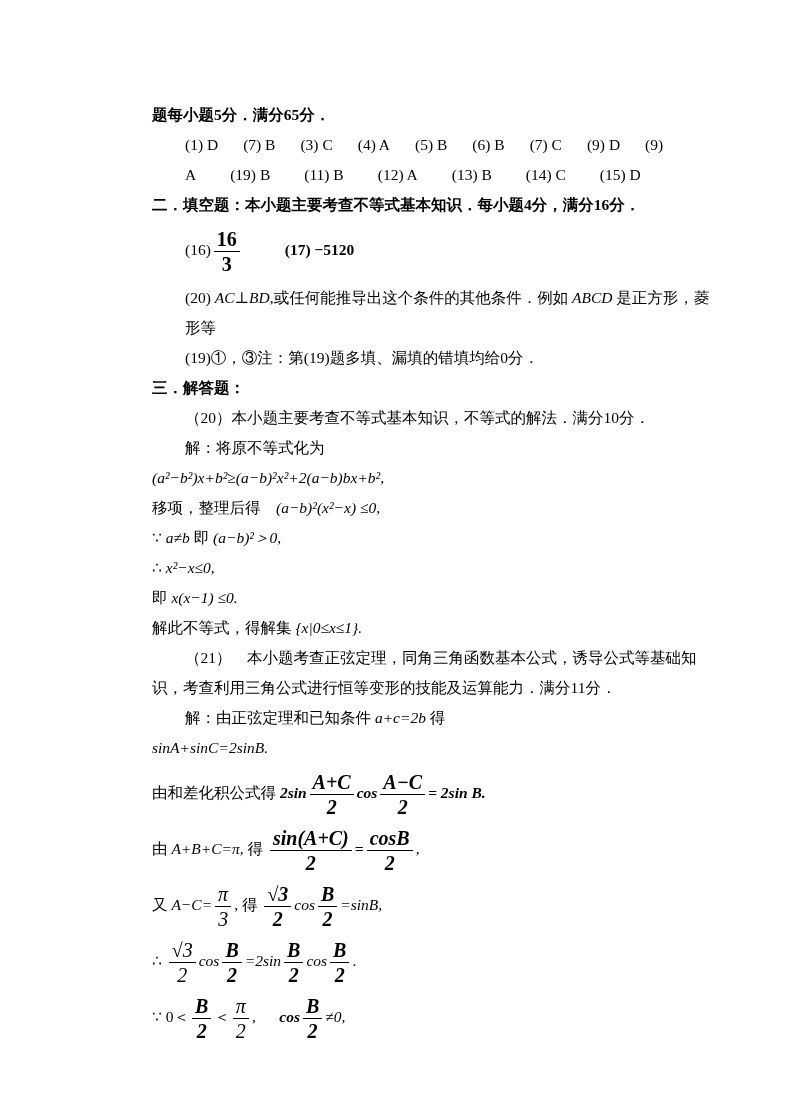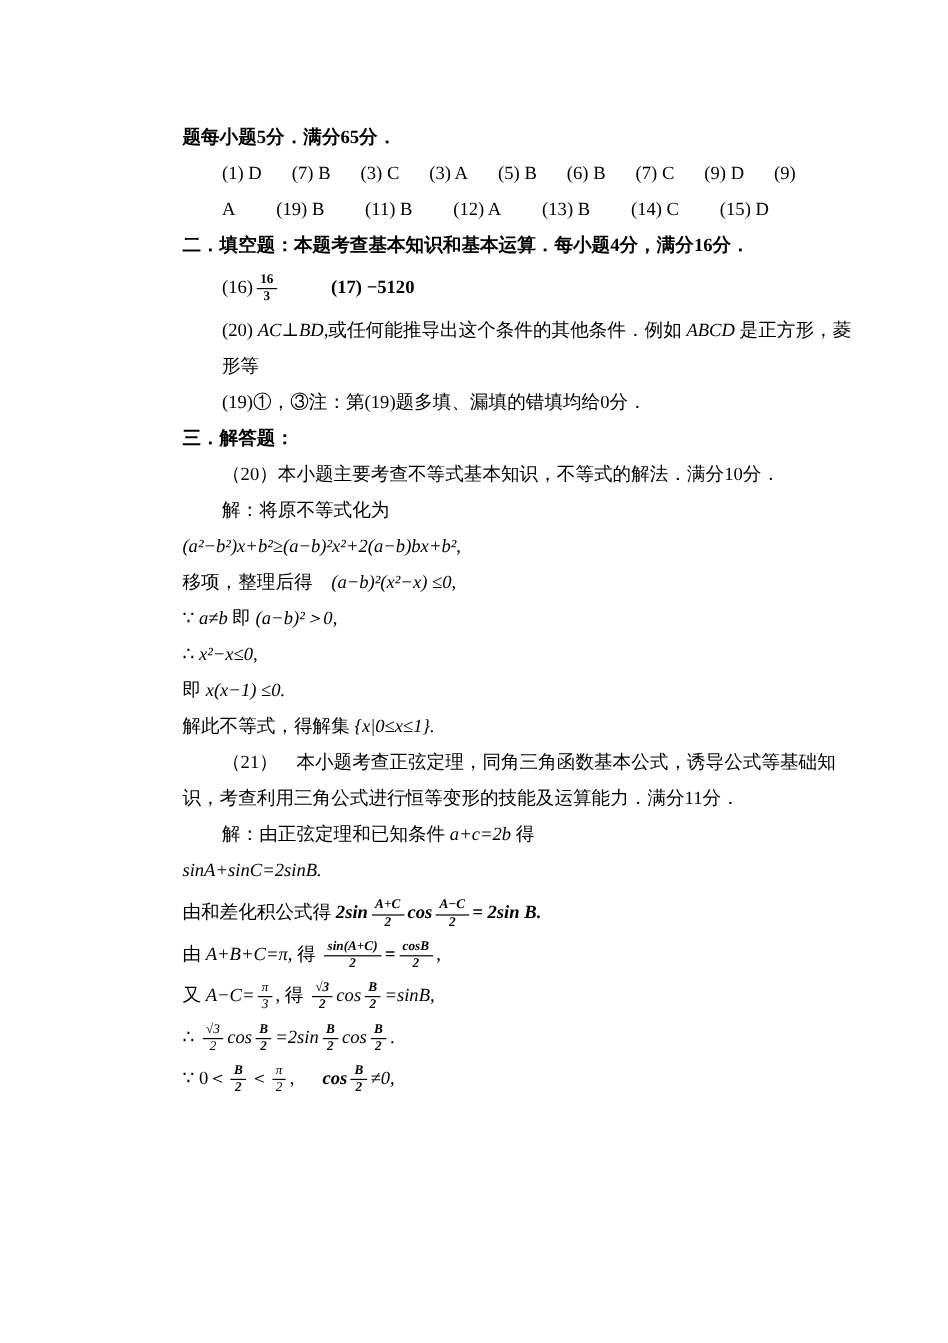--- a/index.html
+++ b/index.html
@@ -23,42 +23,42 @@
   .tind { text-indent:33px; }
   .ans { display:inline-block; margin-right:25px; white-space:nowrap;text-align:center; }
   .ans2 { display:inline-block; margin-right:34px; white-space:nowrap; }
   .fl { margin:7px 0; line-height:26px; }
   .frac {
     display:inline-block;
     vertical-align:middle;
     text-align:center;
     margin:0 3px;
     line-height:1.2;
-    font-size:11px;
+    font-size:20px;
   }
   .frac .num { display:block; border-bottom:1px solid #000; padding:0 3px; }
   .frac .den { display:block; padding:0 3px; }
   .gap40 { margin-left:42px;font-weight:bold; }
   .gap8  { margin-left:8px; }
 </style>
 </head>
 <body>
 
 <div class="page">
 
   <p class="p bold">题每小题5分．满分65分．</p>
 
   <p class="p ind">
-    <span class="ans">(1) D</span><span class="ans">(7) B</span><span class="ans">(3) C</span><span class="ans">(3) A</span><span class="ans">(5) B</span><span class="ans">(6) B</span><span class="ans">(7) C</span><span class="ans">(9) D</span><span class="ans">(9)</span>
+    <span class="ans">(1) D</span><span class="ans">(7) B</span><span class="ans">(3) C</span><span class="ans">(4) A</span><span class="ans">(5) B</span><span class="ans">(6) B</span><span class="ans">(7) C</span><span class="ans">(9) D</span><span class="ans">(9)</span>
   </p>
   <p class="p ind">
     <span class="ans2">A</span><span class="ans2">(19) B</span><span class="ans2">(11) B</span><span class="ans2">(12) A</span><span class="ans2">(13) B</span><span class="ans2">(14) C</span><span class="ans2">(15) D</span>
   </p>
 
-  <p class="p bold">二．填空题：本题考查基本知识和基本运算．每小题4分，满分16分．</p>
+  <p class="p bold">二．填空题：本小题主要考查不等式基本知识．每小题4分，满分16分．</p>
 
   <p class="p fl ind">
     <span>(16)</span><span class="frac bold"><span class="num">16</span><span class="den">3</span></span><span class="gap40">(17) −5120</span>
   </p>
 
   <p class="p ind">
     <span>(20) </span><span class="m">AC⊥BD</span><span>,或任何能推导出这个条件的其他条件．例如 </span><span class="m">ABCD</span><span> 是正方形，菱形等</span>
   </p>
 
   <p class="p ind">

